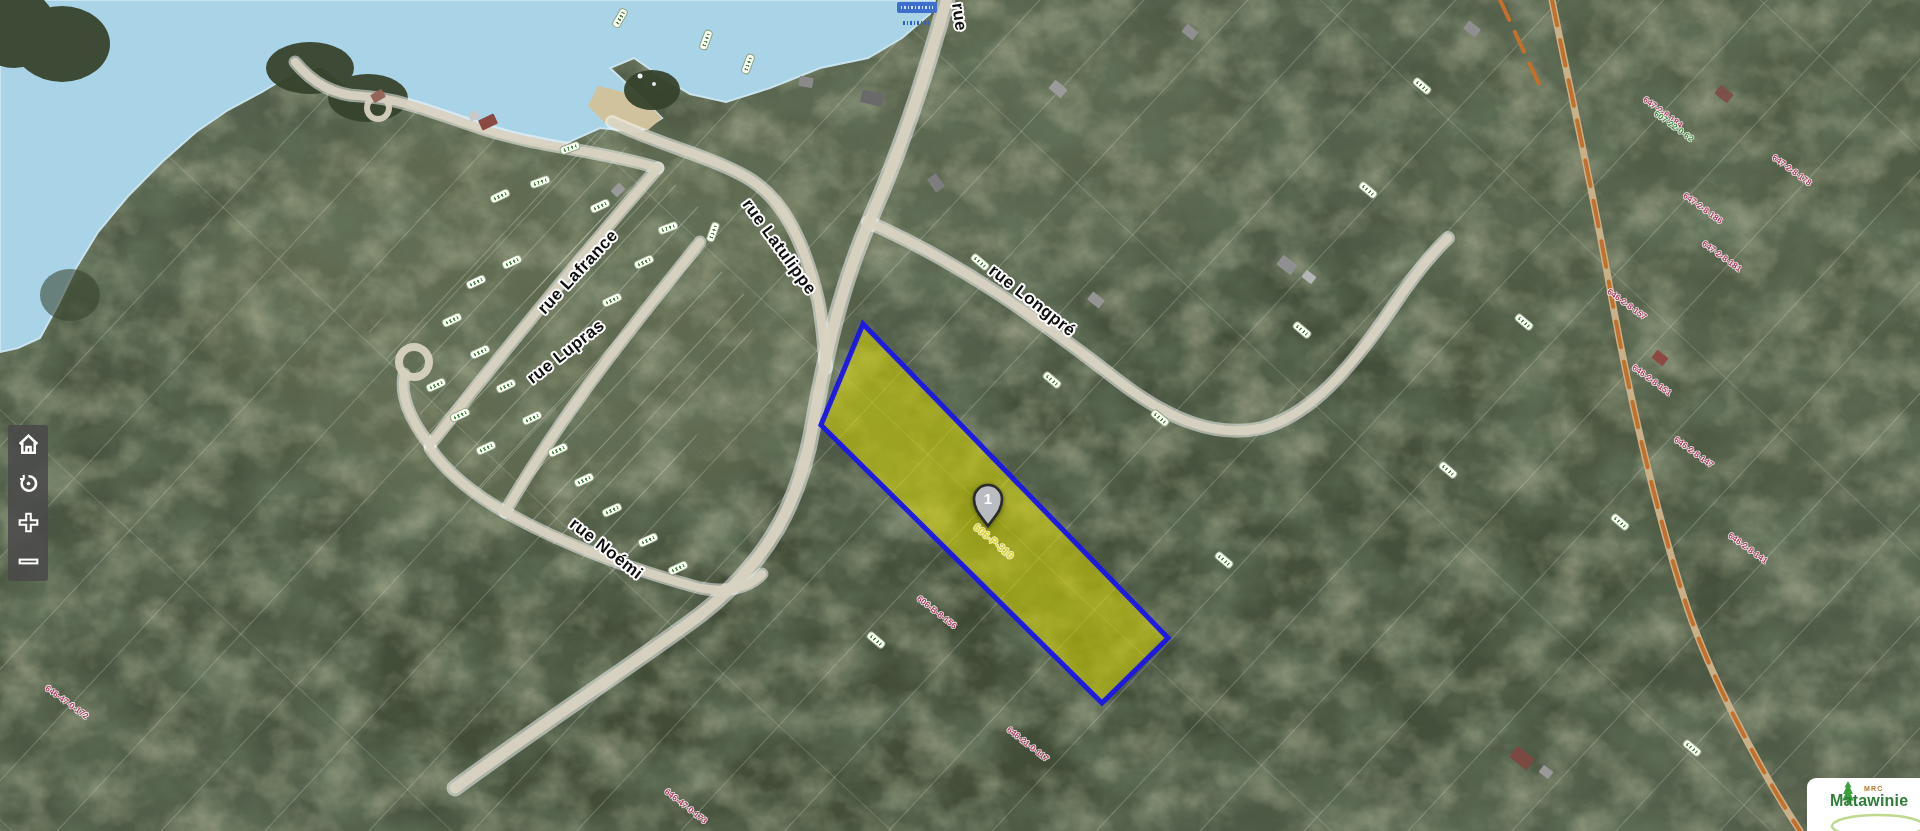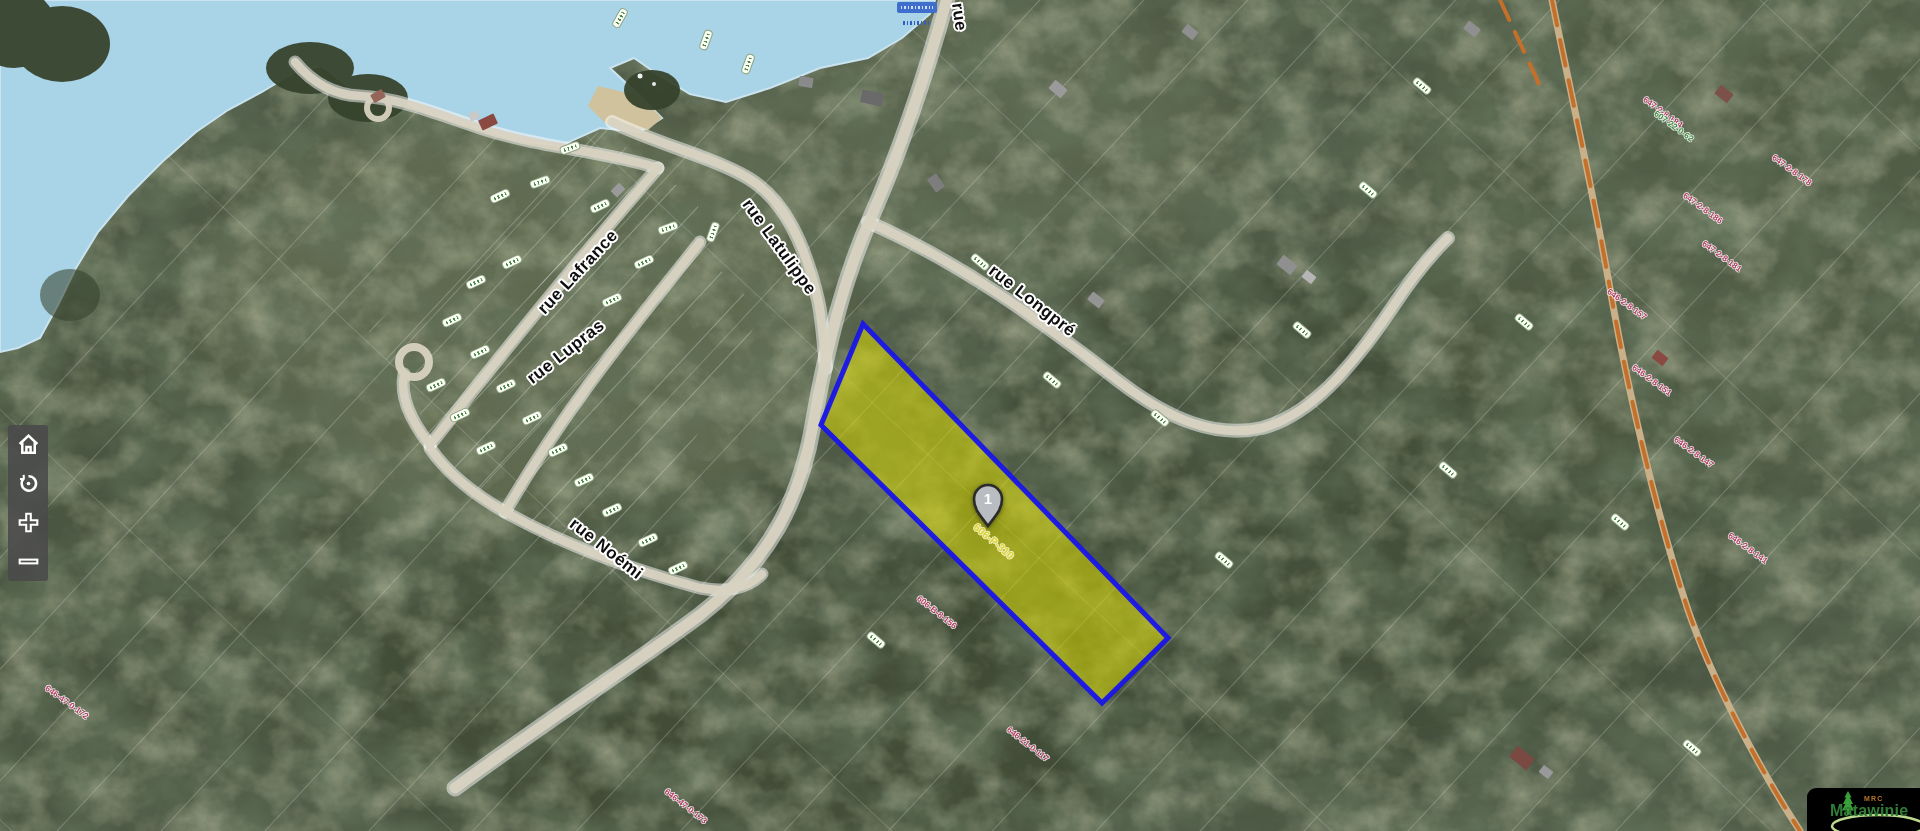--- a/index.html
+++ b/index.html
@@ -41,21 +41,21 @@
   #controls{position:absolute;left:8px;top:425px;width:40px;background:rgba(74,74,74,.88);
     border-radius:3px;display:flex;flex-direction:column;pointer-events:auto;}
   .ctrl-btn{width:40px;height:39px;display:flex;align-items:center;justify-content:center;cursor:pointer;}
   .ctrl-btn svg{display:block;}
 
   
   #marker{position:absolute;left:970px;top:480px;width:36px;height:48px;pointer-events:auto;cursor:pointer;
     filter:drop-shadow(0 1px 2px rgba(0,0,0,.45));}
 
   
-  #logo{position:absolute;right:0;bottom:0;width:113px;height:43px;background:#000000;
+  #logo{position:absolute;right:0;bottom:0;width:113px;height:53px;background:#ffffff;
     border-top-left-radius:9px;overflow:hidden;pointer-events:auto;}
   #logo .mrc{position:absolute;left:57px;top:7px;font-size:7px;font-weight:700;color:#b8762a;letter-spacing:1.2px;}
   #logo .mata{position:absolute;left:23px;top:14px;font-size:16px;font-weight:700;color:#2f7d36;letter-spacing:.2px;}
   #logo svg.tree{position:absolute;left:30px;top:3px;}
   #logo svg.swoosh{position:absolute;right:-6px;bottom:-8px;}
 </style>
 </head>
 <body>
 
 <div id="app">

